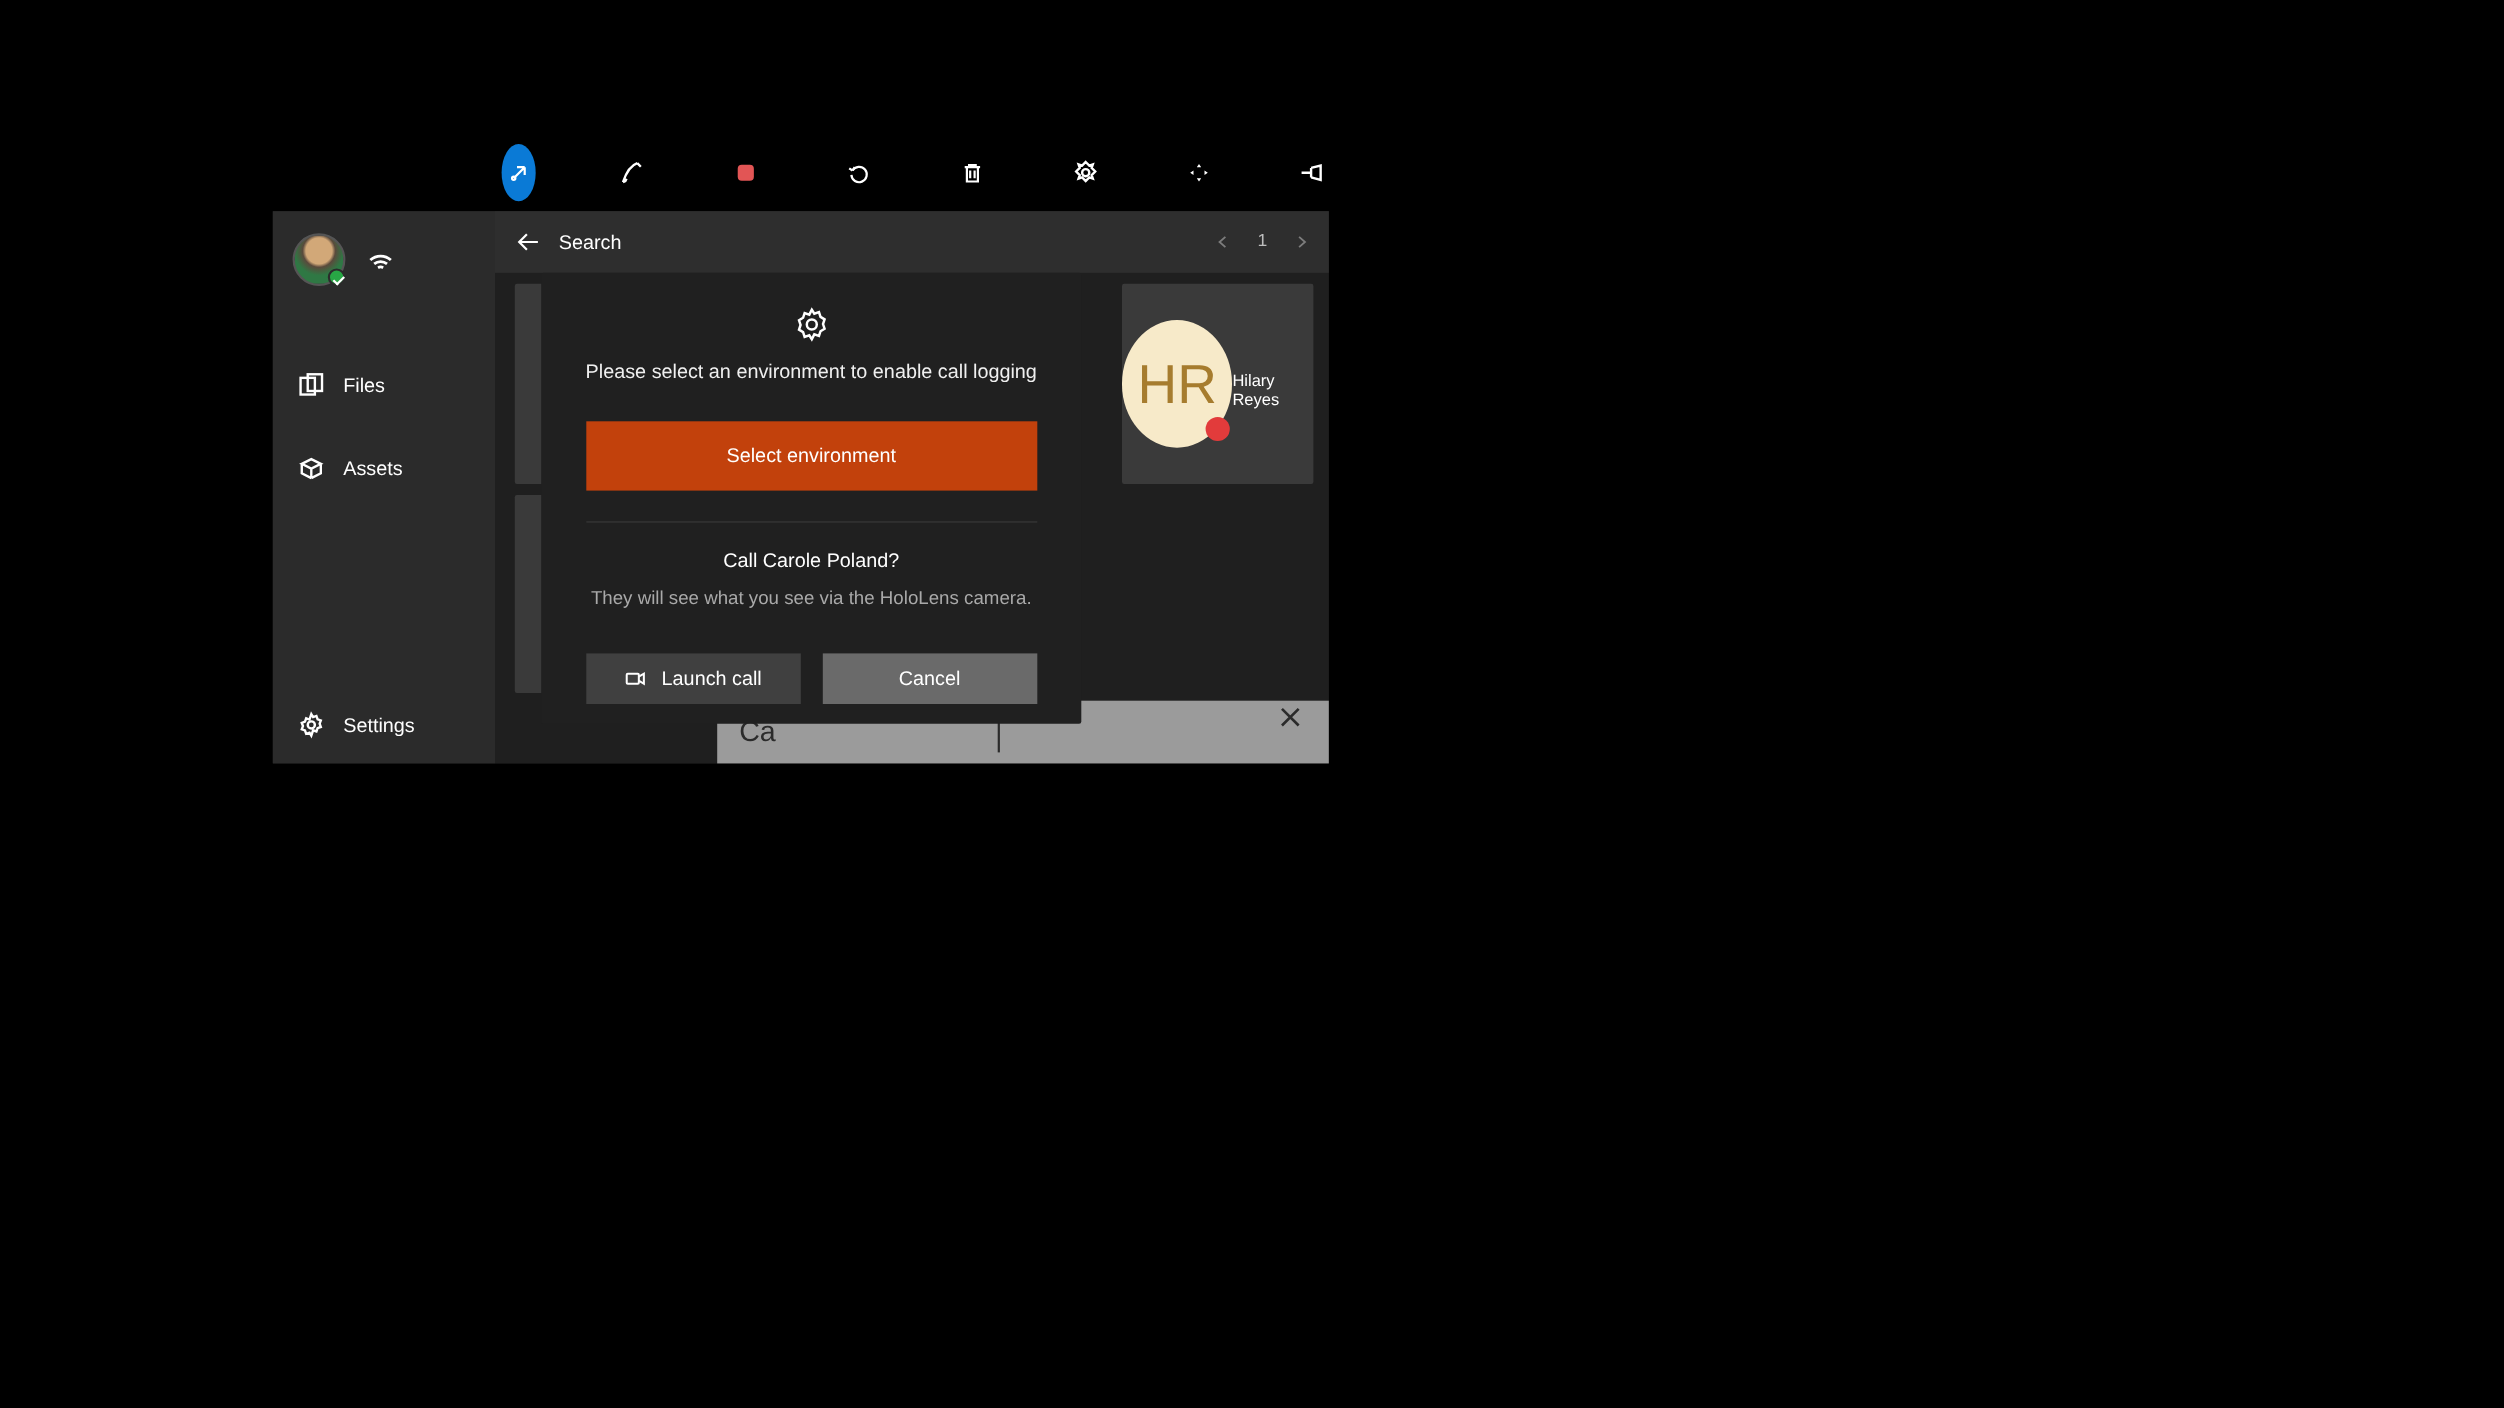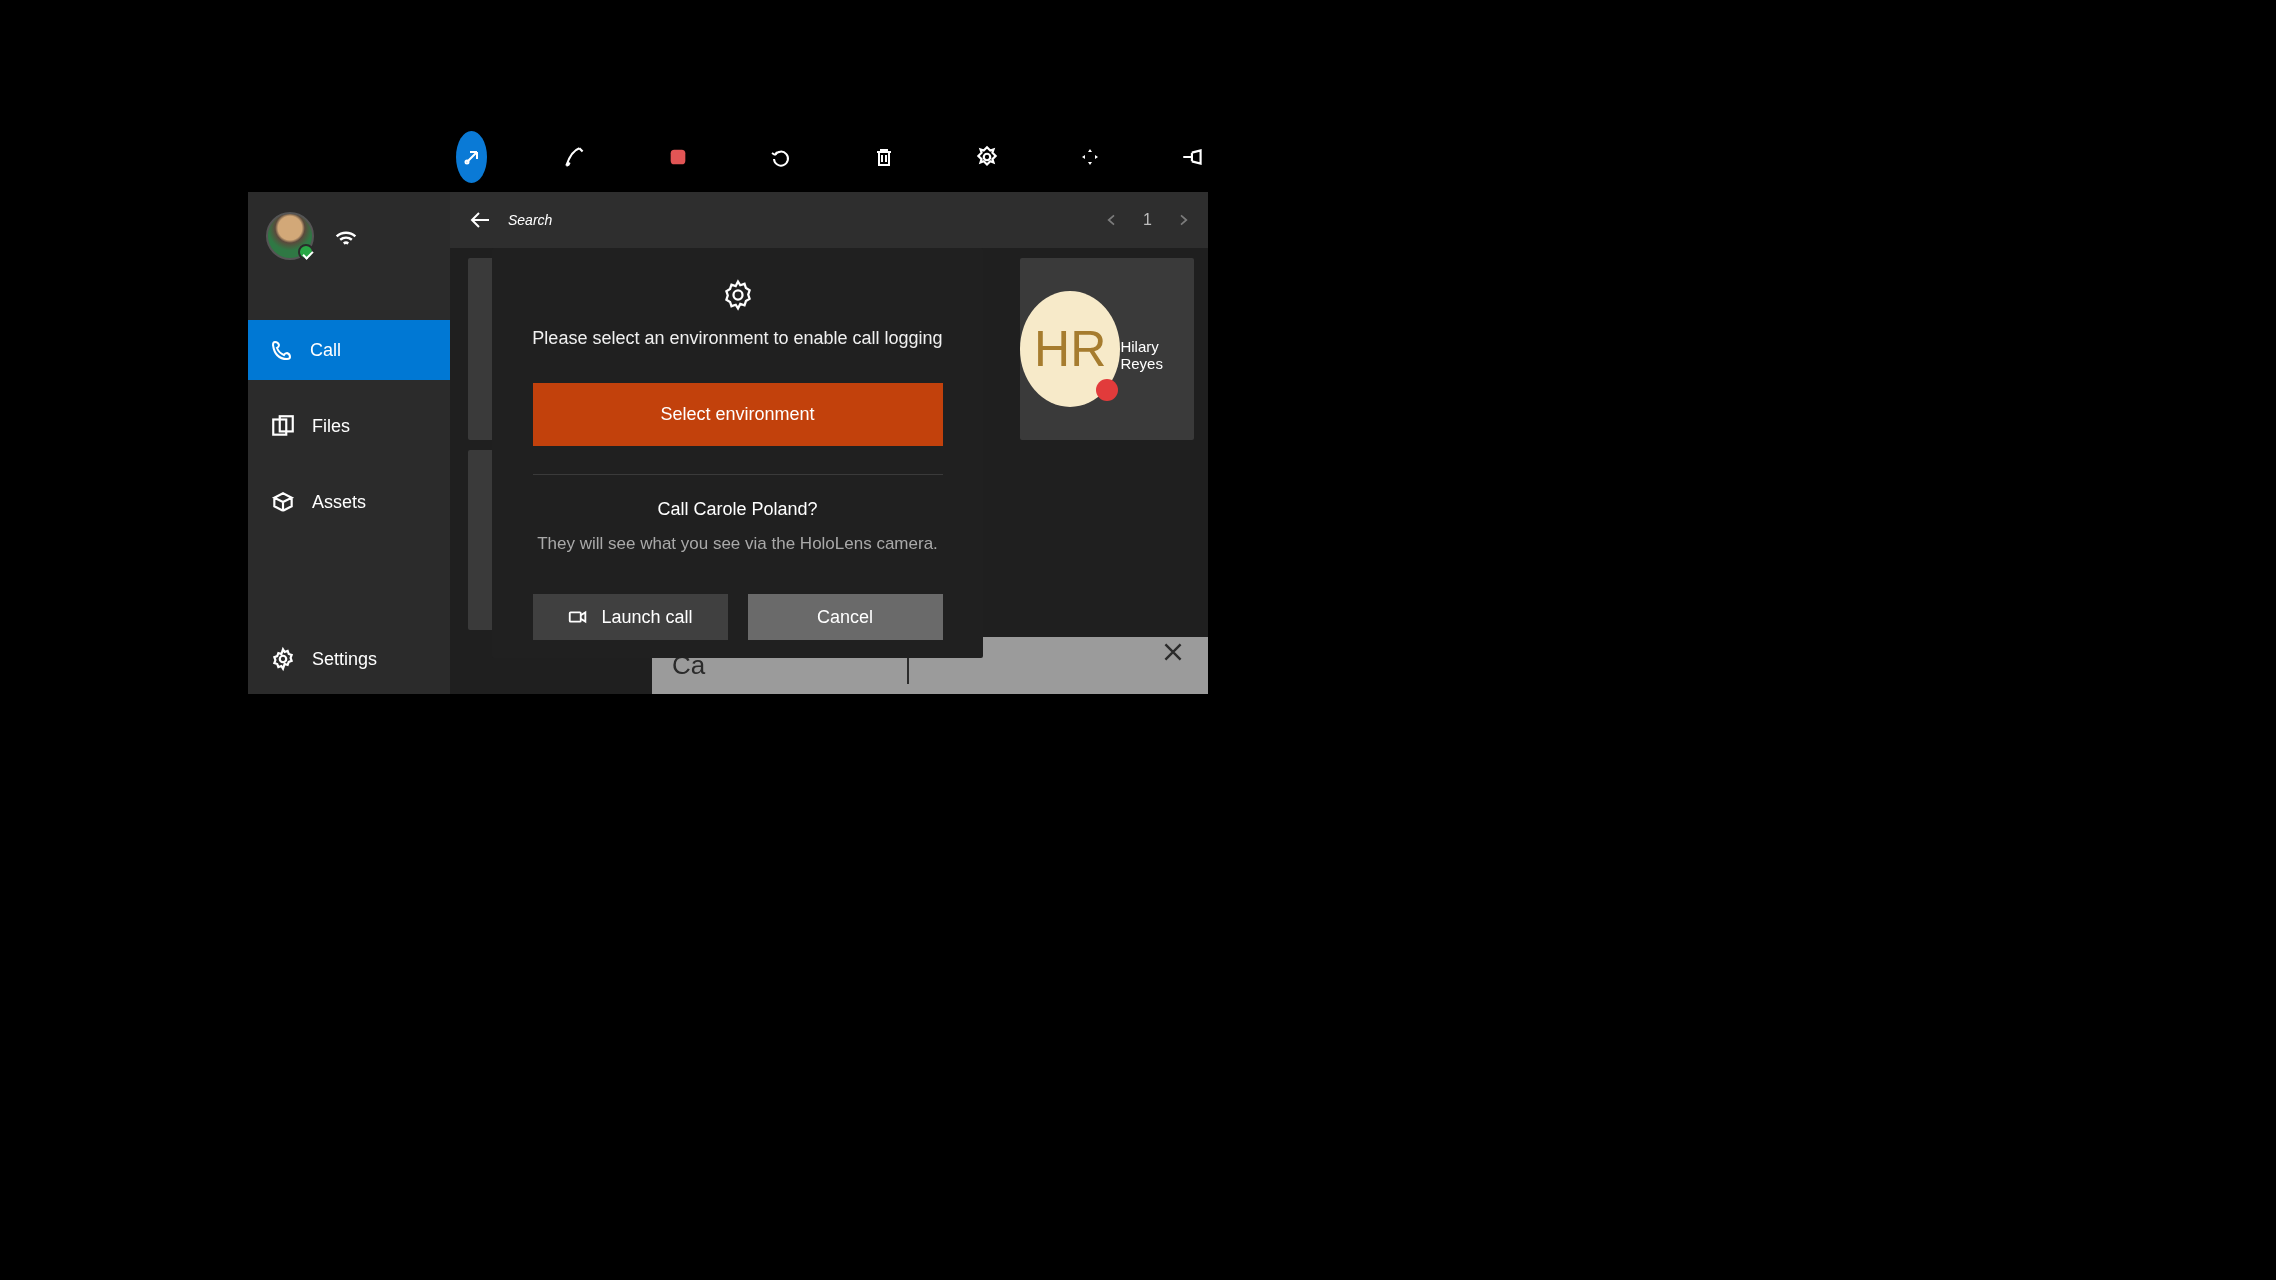--- a/index.html
+++ b/index.html
@@ -92,21 +92,21 @@
   .main {
     flex:1; position:relative; background:#1f1f1f;
   }
 
   .header {
     height:56px; background:#2e2e2e;
     display:flex; align-items:center; padding:0 16px;
   }
   .back-btn { width:28px; height:28px; display:flex; align-items:center; justify-content:center; cursor:pointer;}
   .back-btn svg { stroke:#fff; fill:none; stroke-width:2; }
-  .header-title { margin-left:14px; font-size:14px; font-weight:400;font-style:italic; }
+  .header-title { margin-left:14px; font-size:18px; font-weight:400; }
   .header-nav { margin-left:auto; display:flex; align-items:center; gap:22px; color:#bdbdbd; }
   .header-nav .chev { width:18px; height:18px; cursor:pointer; opacity:.55; display:flex; align-items:center; justify-content:center;}
   .header-nav .chev svg { stroke:#bdbdbd; fill:none; stroke-width:2.5;}
   .header-nav .pagenum { font-size:16px; }
 
   .content { position:relative; padding:10px 14px 0 18px; height: calc(100% - 56px - 57px); }
 
   .card-placeholder {
     position:absolute; left:18px; width:70px;
     background:#3a3a3a; border-radius:2px;
@@ -234,26 +234,20 @@
         <div class="wifi-icon">
           <svg width="28" height="28" viewBox="0 0 24 24">
               <path d="M4 14 a12 12 0 0 1 16 0"></path>
               <path d="M7 17 a8 8 0 0 1 10 0"></path>
               <path d="M10 20 a4 4 0 0 1 4 0"></path>
             </svg>
         </div>
       </div>
 
       <div class="nav">
-        <div class="nav-item active">
-          <svg width="24" height="24" viewBox="0 0 24 24">
-              <path d="M5 4 q3 0 4 3 q0 2 -2 3 q2 5 7 7 q1 -2 3 -2 q3 1 3 4 q0 2 -3 2 q-12 0 -14 -14 q0 -3 2 -3z"></path>
-            </svg>
-          <span>Call</span>
-        </div>
         <div class="nav-item">
           <svg width="26" height="26" viewBox="0 0 24 24">
               <rect x="3" y="6" width="12" height="14"></rect>
               <rect x="9" y="3" width="12" height="14"></rect>
             </svg>
           <span>Files</span>
         </div>
         <div class="nav-item">
           <svg width="26" height="26" viewBox="0 0 24 24">
               <path d="M4 8 l8-4 8 4 -8 4z M4 8 v8 l8 4 M20 8 v8 l-8 4 M12 12 v8"></path>

